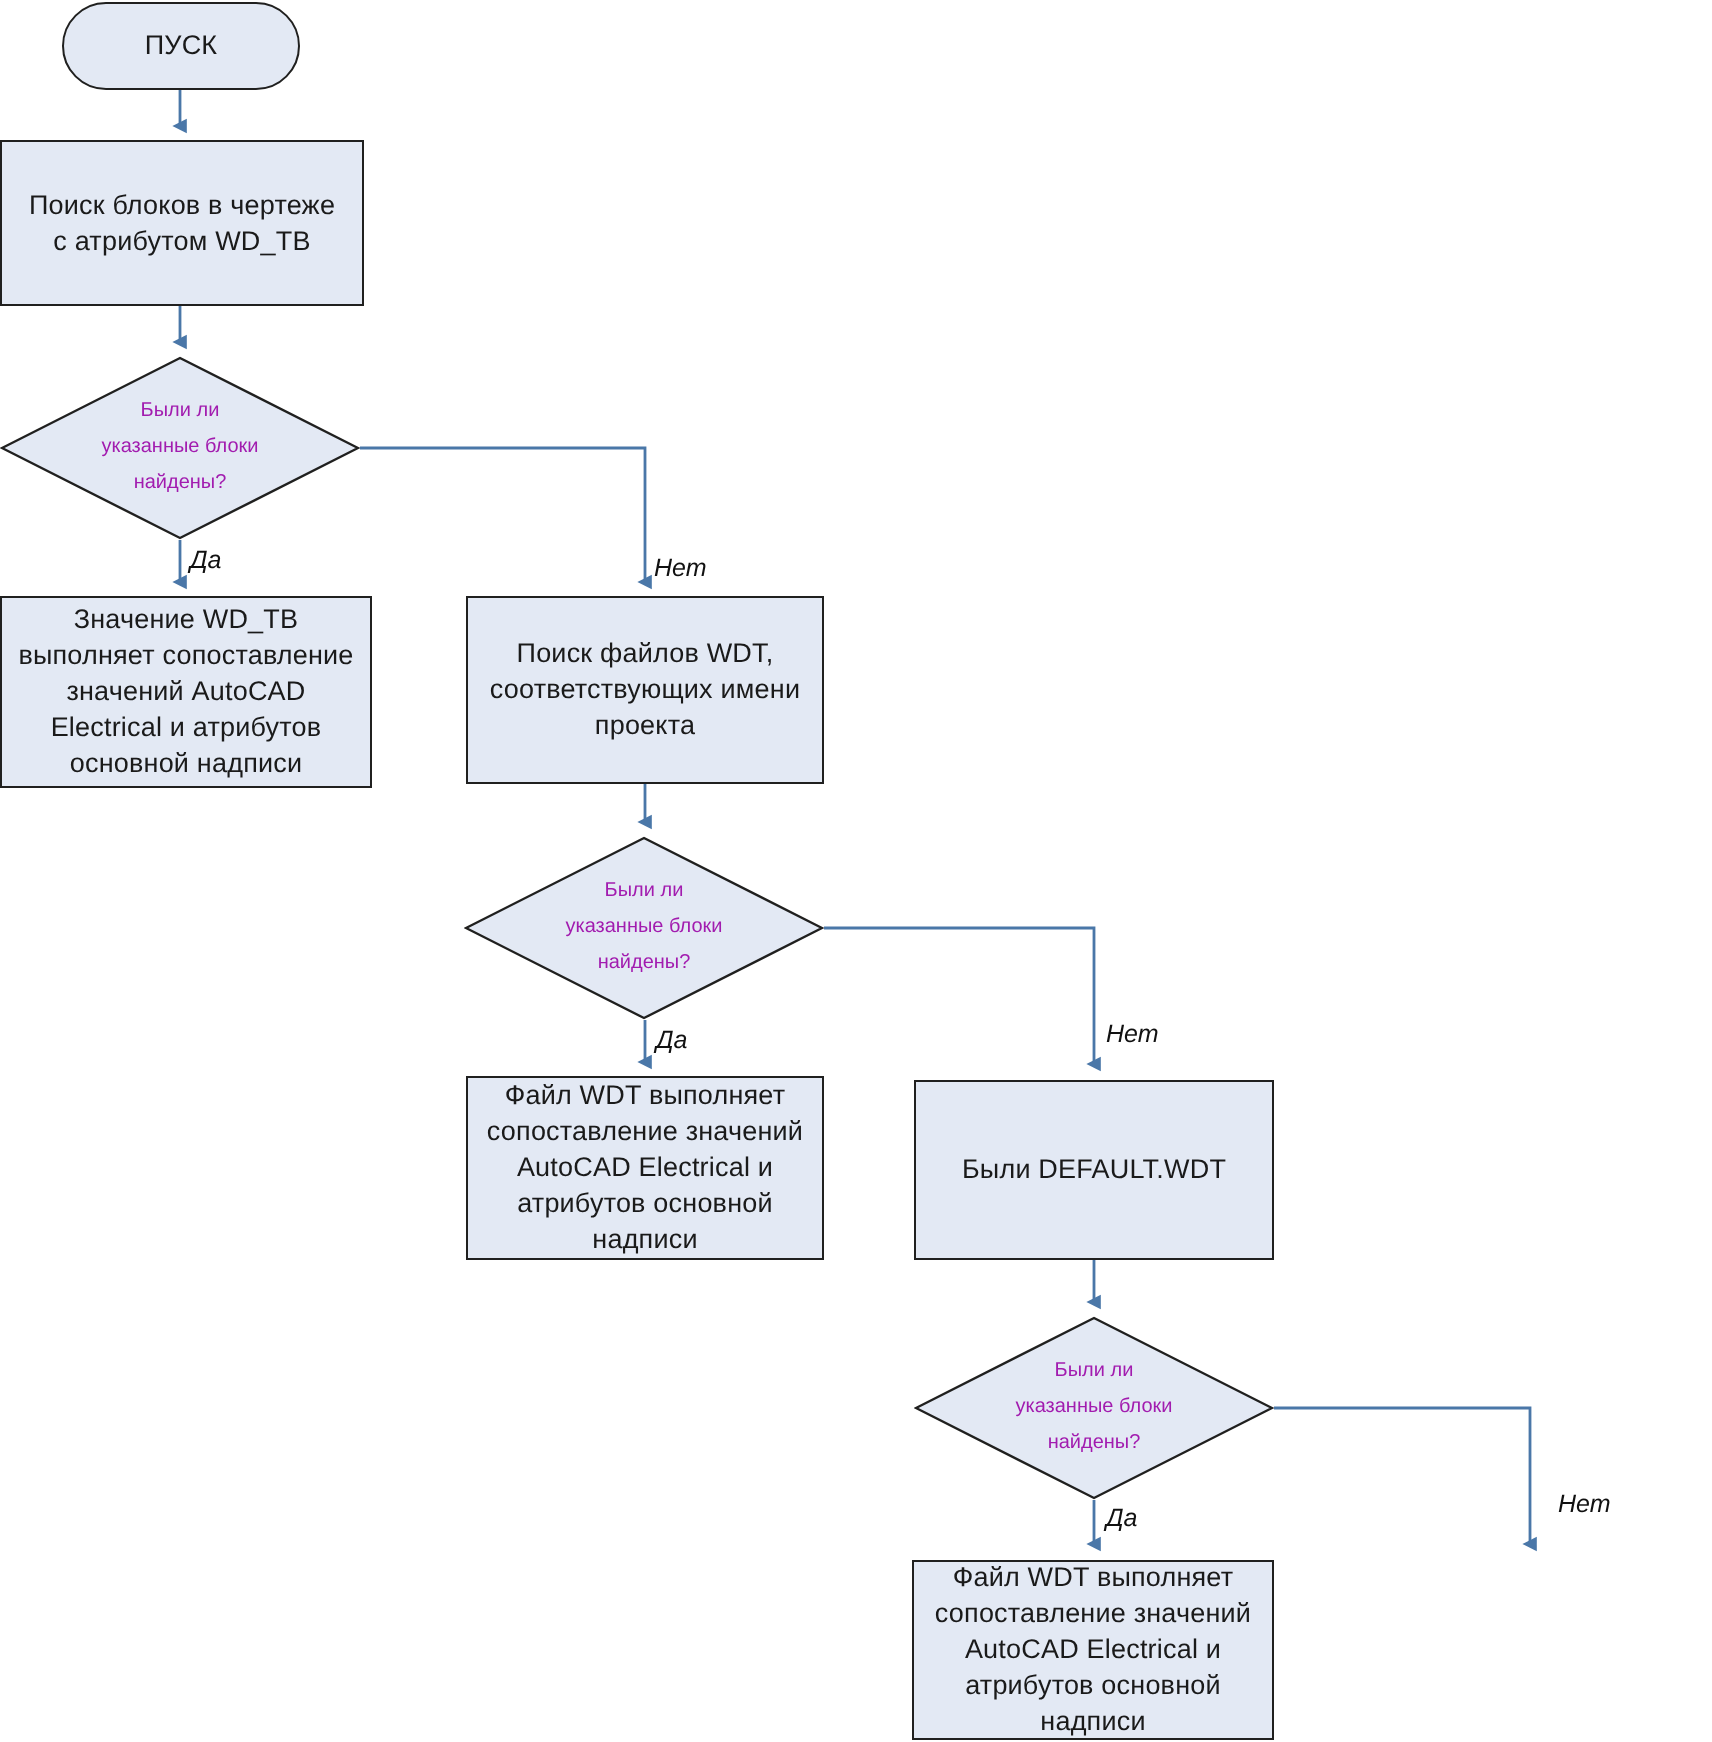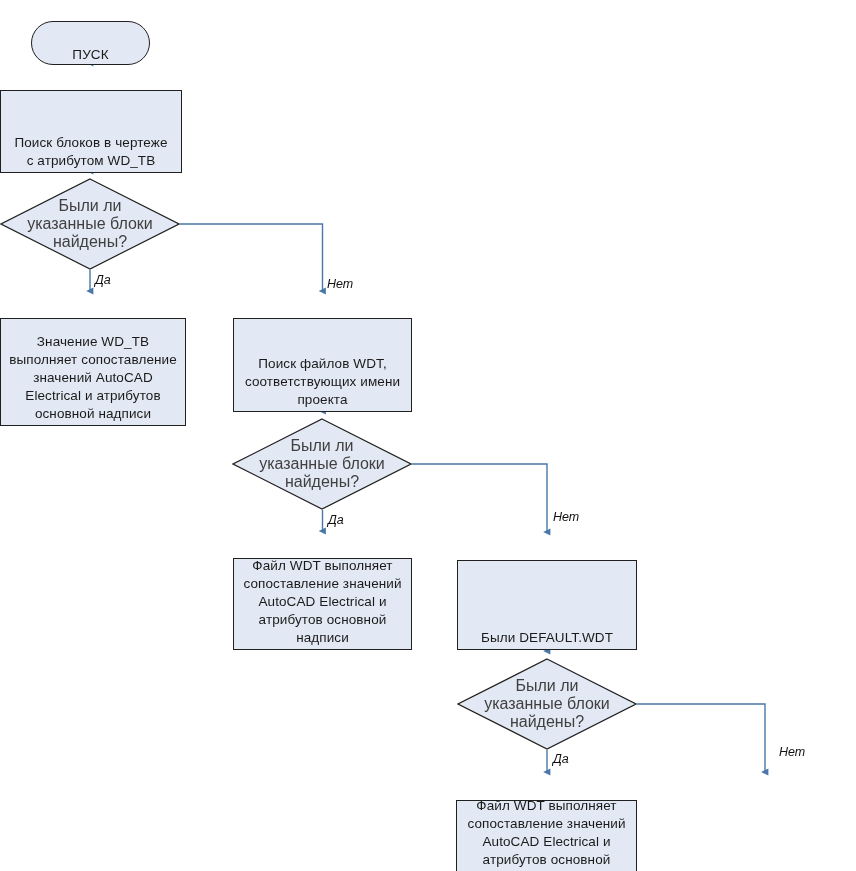--- a/index.html
+++ b/index.html
@@ -14,28 +14,27 @@
     position: relative;
     width: 856px;
     height: 871px;
     background: #ffffff;
     overflow: hidden;
   }
   .node {
     position: absolute;
     box-sizing: border-box;
     display: flex;
-    align-items: flex-end;
+    align-items: center;
     justify-content: center;
     text-align: center;
     color: #1a1a1a;
     font-size: 13.5px;
     line-height: 18px;
     letter-spacing: 0.1px;
-    margin-top: 20px;
   }
   .process {
     background: #e3e9f4;
     border: 1px solid #20201f;
   }
   .process .label {
     padding: 2px 6px;
     white-space: pre-line;
   }
   .terminator {
@@ -55,23 +54,23 @@
   .decision-text {
     position: absolute;
     left: 0;
     top: 0;
     width: 100%;
     height: 100%;
     display: flex;
     align-items: center;
     justify-content: center;
     text-align: center;
-    font-size: 16px;
+    font-size: 10px;
     line-height: 18px;
-    color: #404040;
+    color: #a21caf;
     white-space: pre-line;
     pointer-events: none;
   }
   #edges {
     position: absolute;
     left: 0;
     top: 0;
     width: 856px;
     height: 871px;
     pointer-events: none;
@@ -131,21 +130,21 @@
 
   <div class="decision-wrap" style="left:0px; top:178px; width:180px; height:92px;">
     <svg width="180" height="92" viewBox="0 0 180 92">
       <polygon points="90,1 179,46 90,91 1,46" fill="#e3e9f4" stroke="#20201f" stroke-width="1.2"></polygon>
     </svg>
     <div class="decision-text">Были ли
 указанные блоки
 найдены?</div>
   </div>
 
-  <div class="node process" style="left:0px; top:298px; width:186px; height:108px;">
+  <div class="node process" style="left:0px; top:298px; width:186px; height:96px;">
     <span class="label">Значение WD_TB
 выполняет сопоставление
 значений AutoCAD
 Electrical и атрибутов
 основной надписи</span>
   </div>
 
   <div class="node process" style="left:233px; top:298px; width:179px; height:94px;">
     <span class="label">Поиск файлов WDT,
 соответствующих имени

